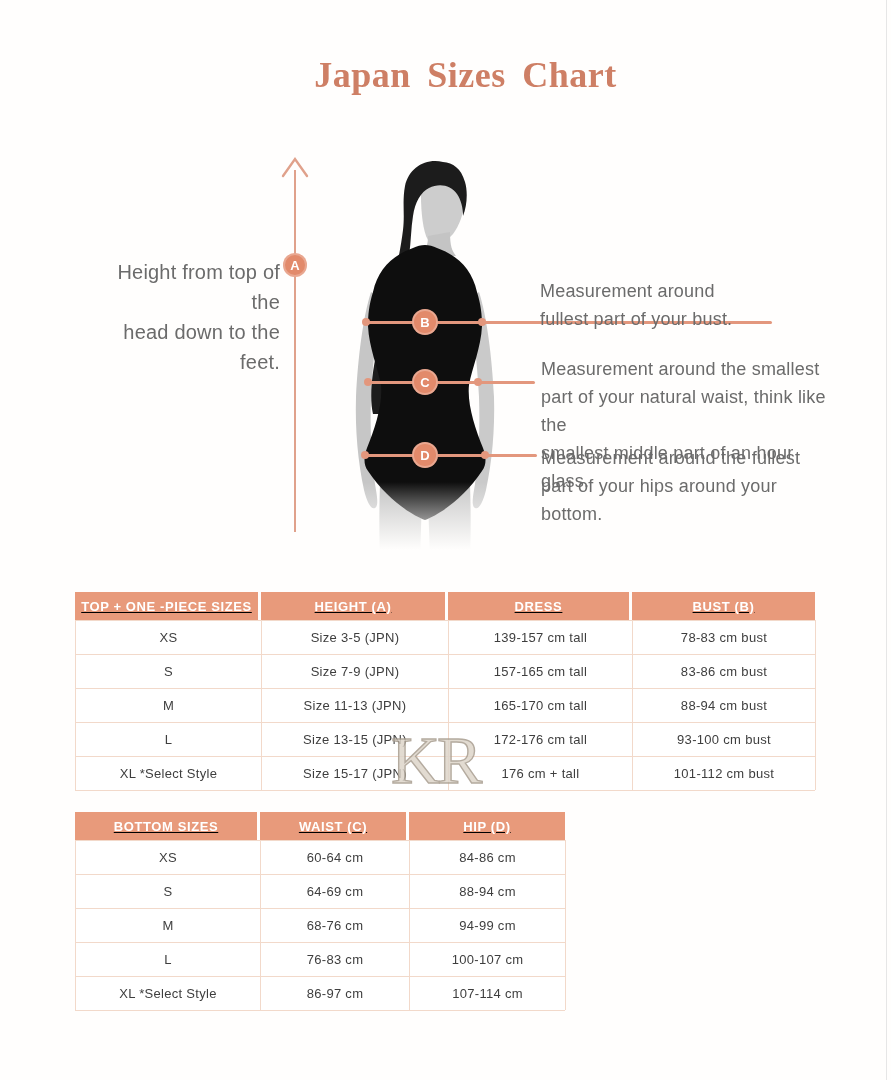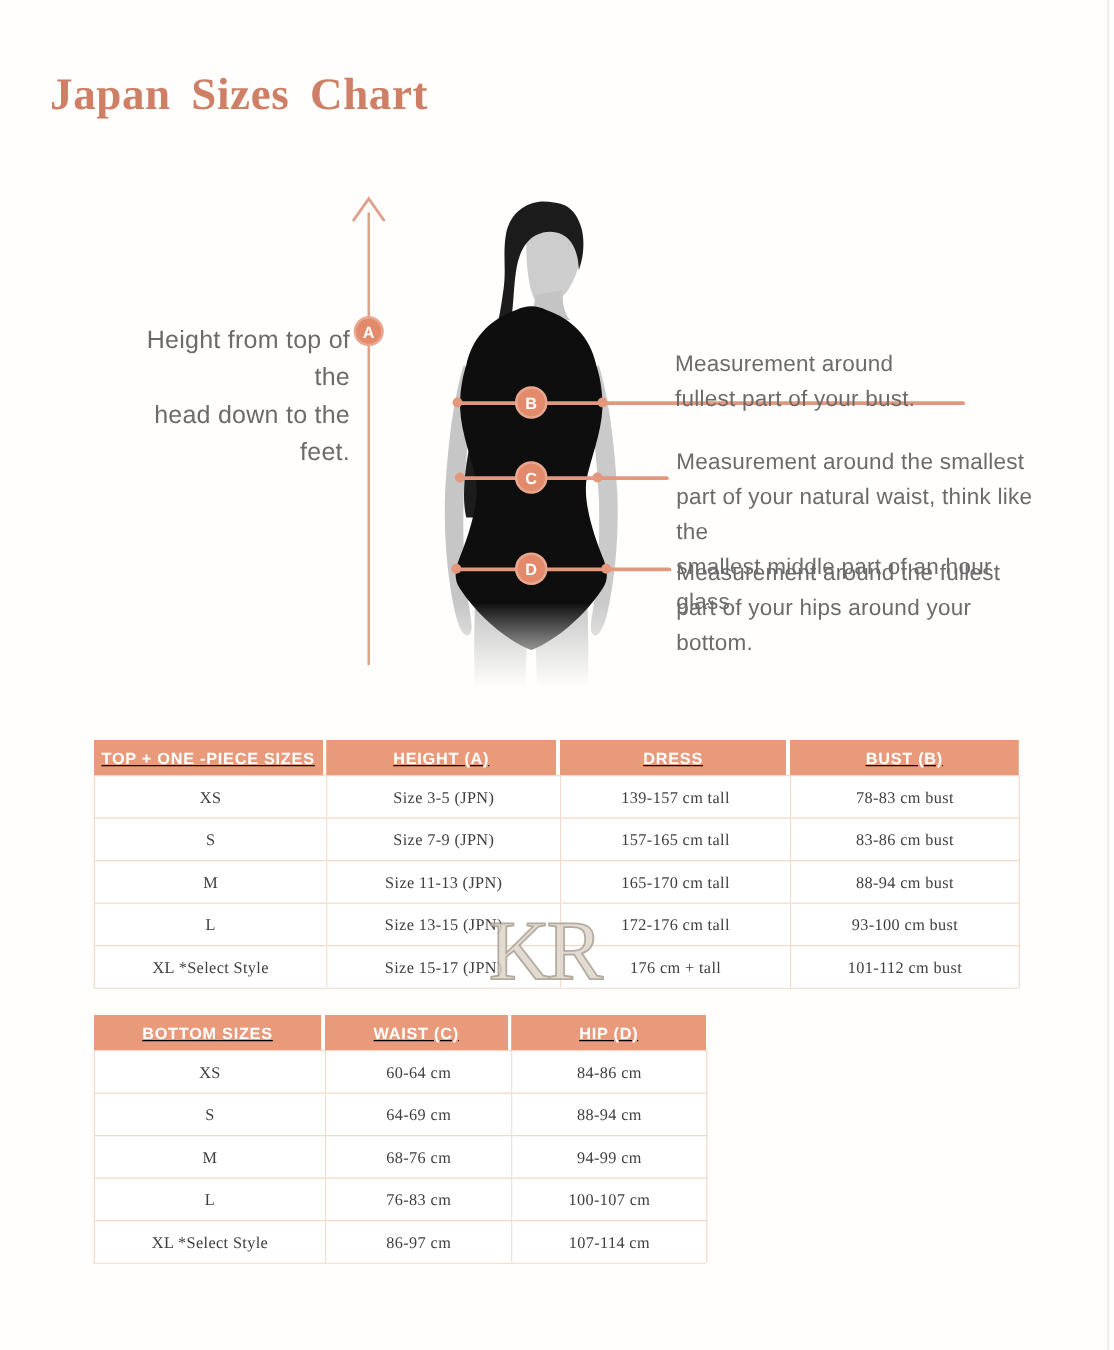--- a/index.html
+++ b/index.html
@@ -5,20 +5,21 @@
   * { margin:0; padding:0; box-sizing:border-box; }
   html,body { background:#ffffff; }
   .page {
     position:relative; width:891px; height:1080px; overflow:hidden;
     background:#fffefd;
     font-family:"Liberation Sans", sans-serif;
   }
   
   .title {
     position:absolute; top:54px; left:0; width:100%;
+    text-align:center;
     font-family:"Liberation Serif", serif;
     font-weight:700; font-size:36px; letter-spacing:0.5px; word-spacing:7px;
     color:#ce7f65;
     padding-left:40px;
   }
   
   .diagram { position:absolute; top:0; left:0; width:891px; height:580px; }
 
   .v-arrow-line {
     position:absolute; left:294px; top:170px; width:2px; height:362px;
@@ -79,21 +80,21 @@
     height:28px; background:#e89a7b; background-clip:padding-box;
     color:#ffffff; font-size:13px; font-weight:700; letter-spacing:0.6px;
     display:flex; align-items:center; justify-content:center;
     border-right:3px solid transparent;
   }
   .hcell:last-child { border-right:none; }
 
   .trow { display:grid; }
   .table-top .trow { grid-template-columns:186px 187px 184px 183px; }
   .table-bottom .trow { grid-template-columns:185px 149px 156px; }
-  .tbody { border-left:1px solid #f2d9ca; border-bottom:1px solid #f2d9ca;font-family:Liberation Serif, serif; }
+  .tbody { border-left:1px solid #f2d9ca; border-bottom:1px solid #f2d9ca; }
   .cell {
     height:34px; background:#ffffff;
     color:#3e3e3e; font-size:13px; letter-spacing:0.3px;
     display:flex; align-items:center; justify-content:center;
     border-right:1px solid #f2d9ca; border-top:1px solid #f2d9ca;
   }
   
   .edge-artifact {
     position:absolute; right:4px; top:0; width:1px; height:100%;
     background:#e6e6e6;

